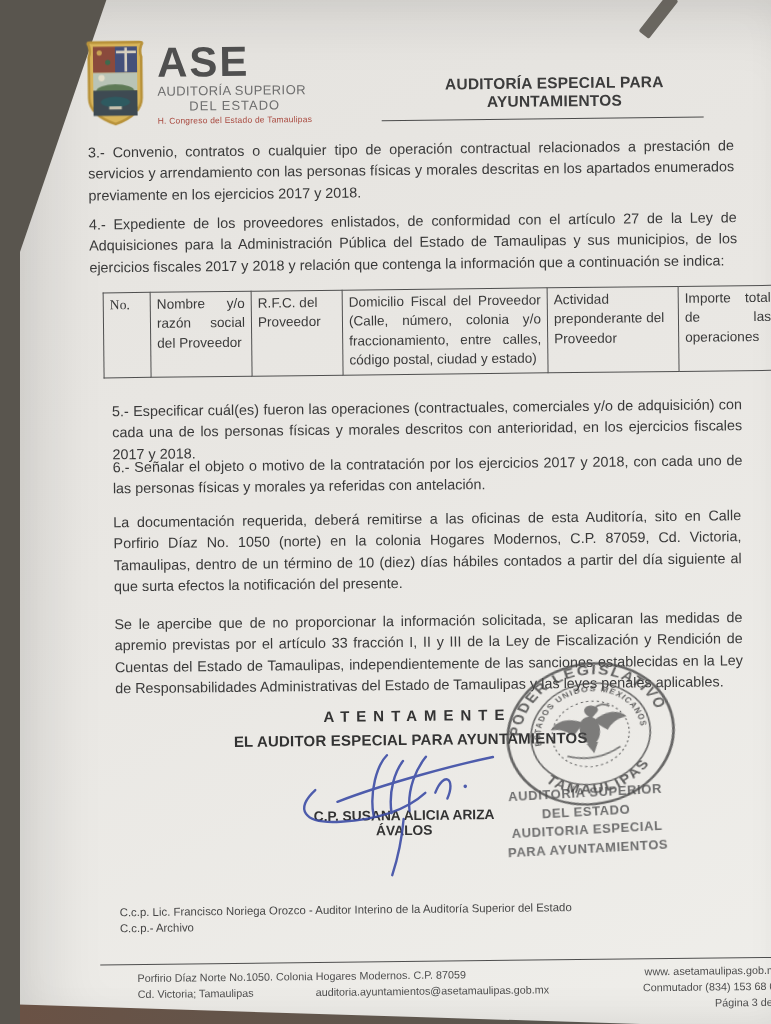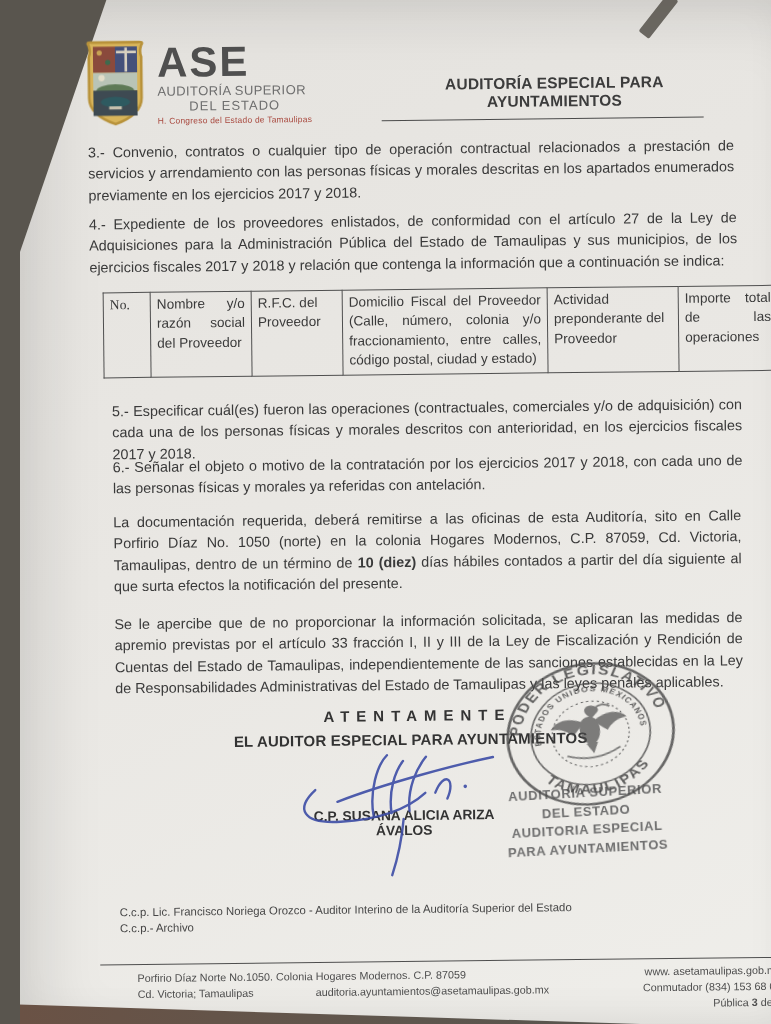--- a/index.html
+++ b/index.html
@@ -38,21 +38,21 @@
   .dept-rule{position:absolute;left:366px;top:120px;width:322px;border-top:1.6px solid #4b4b4b;}
 
   
   .para{position:absolute;font-size:14.4px;line-height:1.48;text-align:justify;color:#3a3a3a;}
   #p3{left:72px;top:139px;width:646px;}
   #p4{left:72px;top:211px;width:648px;}
   #p5{left:93px;top:398px;width:630px;}
   #p6{left:93px;top:454px;width:630px;}
   #prem{left:93px;top:509px;width:628px;}
   #aperc{left:93px;top:611px;width:628px;}
-  .b{font-weight:bold;}
+  .b{font-weight:normal;}
 
   
   .req-table{position:absolute;left:85px;top:289px;border-collapse:collapse;table-layout:fixed;}
   .req-table td{border:1.3px solid #4f4f4f;vertical-align:top;padding:2px 6px 5px;
     font-size:13.6px;line-height:1.42;color:#3a3a3a;}
   .td-just{text-align:justify;}
   .w-no{width:34px;font-family:Liberation Serif, serif;} .w-nom{width:88px;} .w-rfc{width:78px;}
   .w-dom{width:192px;} .w-act{width:118px;} .w-imp{width:86px;}
 
   
@@ -199,17 +199,17 @@
     <div class="footer-left">
       <div>Porfirio Díaz Norte No.1050. Colonia Hogares Modernos. C.P. 87059</div>
       <div class="footer-left-row">
         <span>Cd. Victoria; Tamaulipas</span>
         <span>auditoria.ayuntamientos@asetamaulipas.gob.mx</span>
       </div>
     </div>
     <div class="footer-right">
       <div>www. asetamaulipas.gob.mx</div>
       <div>Conmutador (834) 153 68 00</div>
-      <div><span>Pública</span> <span class="b">3</span> <span>de</span> <span class="b">3</span></div>
+      <div><span>Página</span> <span class="b">3</span> <span>de</span> <span class="b">3</span></div>
     </div>
 
   </div>
 </div>
 
 </body></html>

